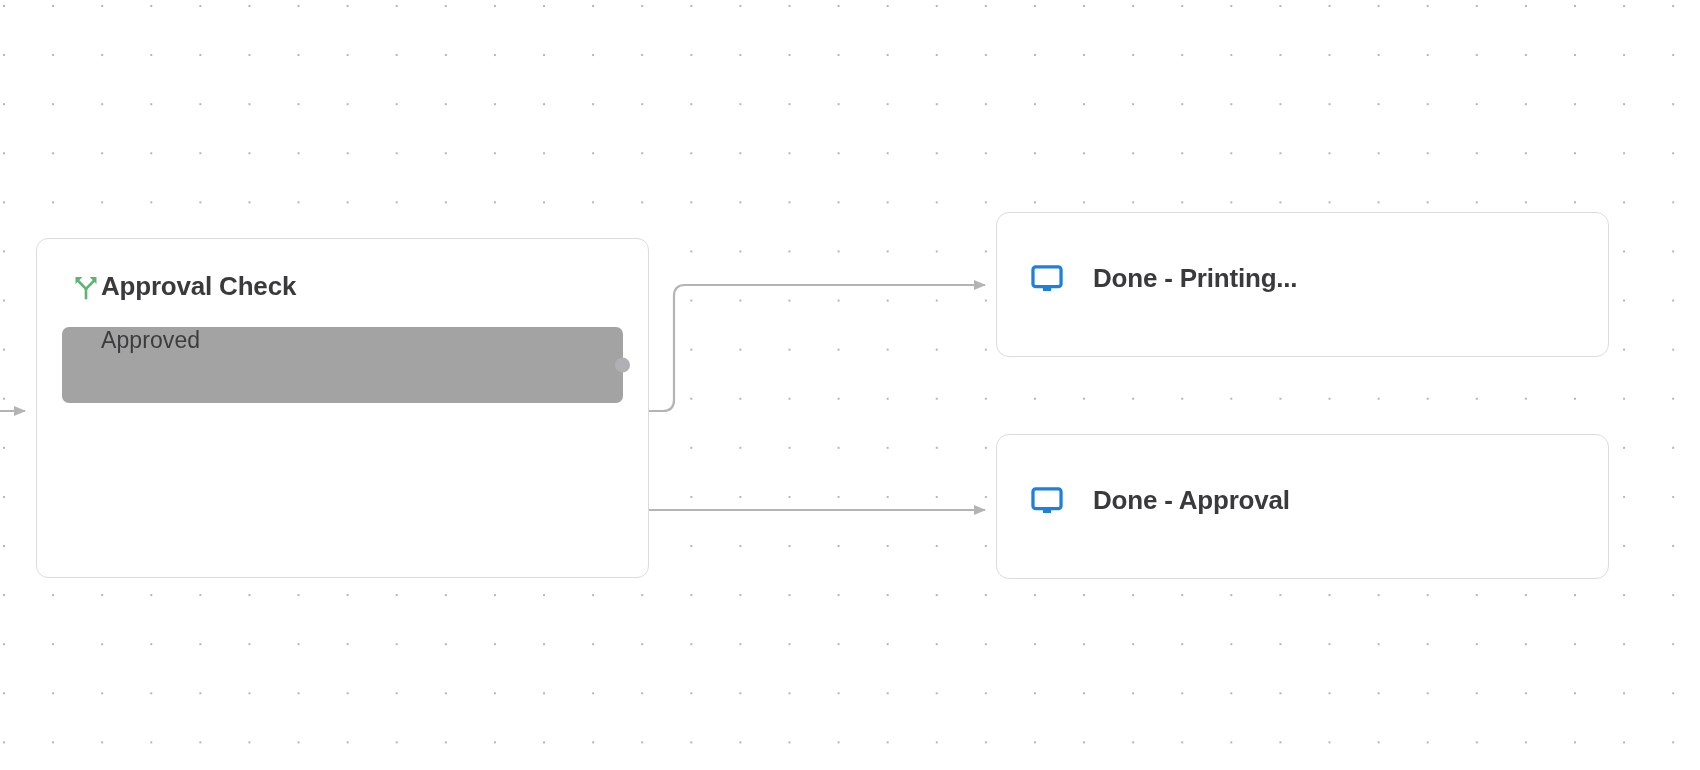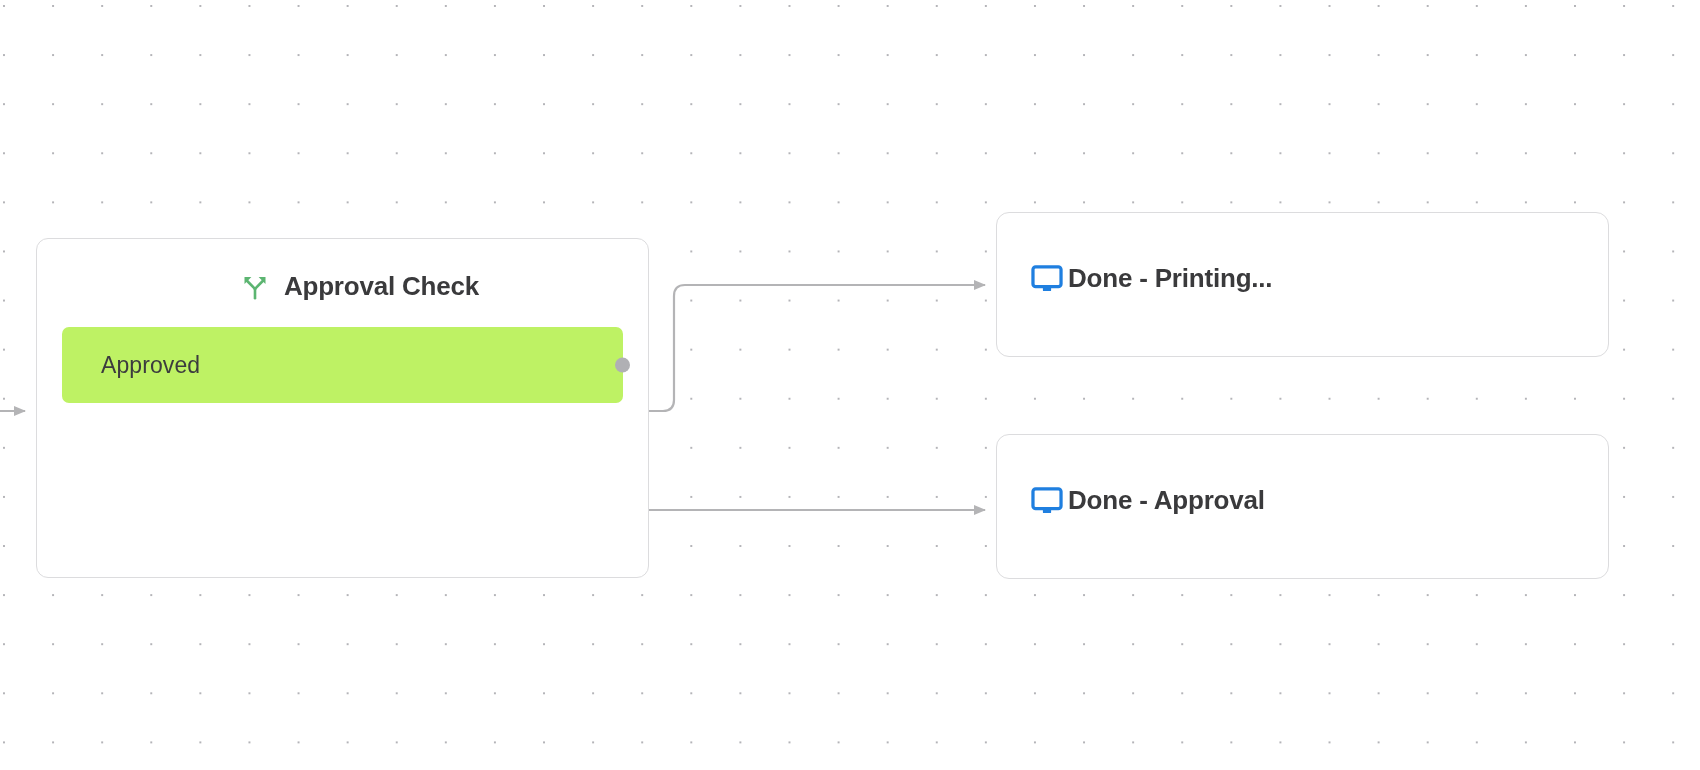--- a/index.html
+++ b/index.html
@@ -48,25 +48,23 @@
     left: 36px;
     top: 238px;
     width: 613px;
     height: 340px;
     border-radius: 12px;
   }
 
   .node-header {
     display: flex;
     align-items: center;
-    gap: 14px;
     padding: 35px 0 0 34px;
     height: 60px;
     box-sizing: border-box;
-    justify-content: center;
   }
 
   .node-title {
     font-size: 26px;
     font-weight: bold;
     color: #3a3a3c;
     letter-spacing: -0.2px;
     white-space: nowrap;
   }
 
@@ -81,24 +79,23 @@
     margin-top: 28px;
     padding: 0 25px 0 25px;
     display: flex;
     flex-direction: column;
     gap: 5px;
   }
 
   .output-row {
     position: relative;
     height: 76px;
-    background: #bef264;
+    background: #a3a3a3;
     border-radius: 7px;
     display: flex;
-    align-items: center;
   }
 
   .output-label {
     padding-left: 39px;
     font-size: 23px;
     color: #3c3c3e;
     font-weight: normal;
     letter-spacing: 0.1px;
   }
 
@@ -118,21 +115,21 @@
     width: 613px;
     height: 145px;
     border-radius: 13px;
   }
   #node-done-printing { left: 996px; top: 212px; }
   #node-done-standby  { left: 996px; top: 434px; }
 
   .done-inner {
     display: flex;
     align-items: center;
-    gap: 4px;
+    gap: 29px;
     padding-left: 33px;
     height: 100%;
     margin-top: -6px;
   }
 
   .monitor-icon {
     width: 34px;
     height: 34px;
     flex: 0 0 34px;
     display: block;

